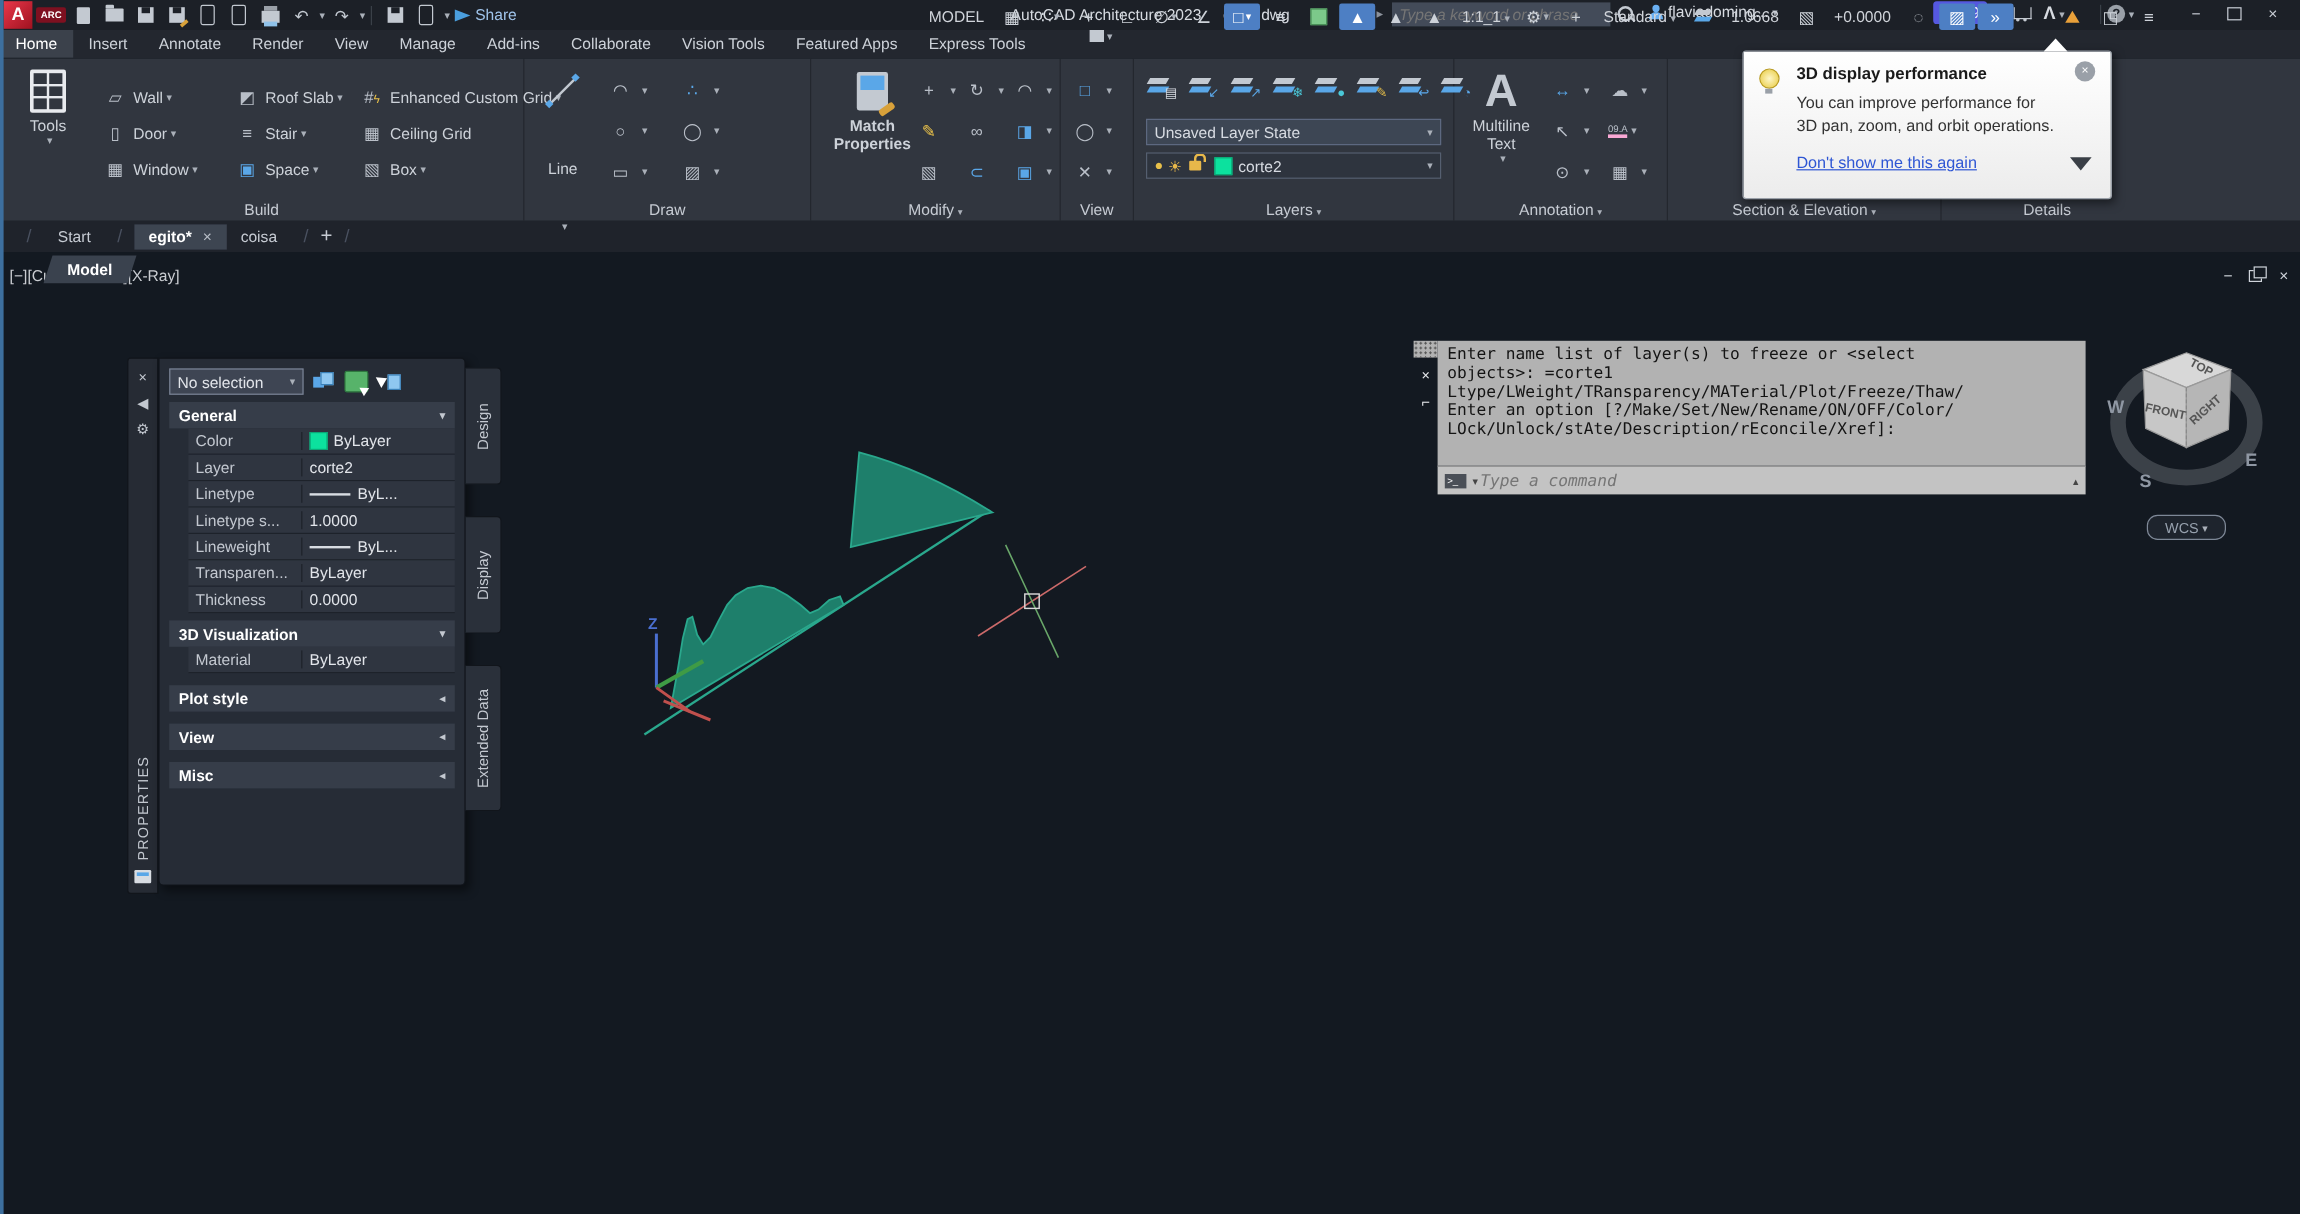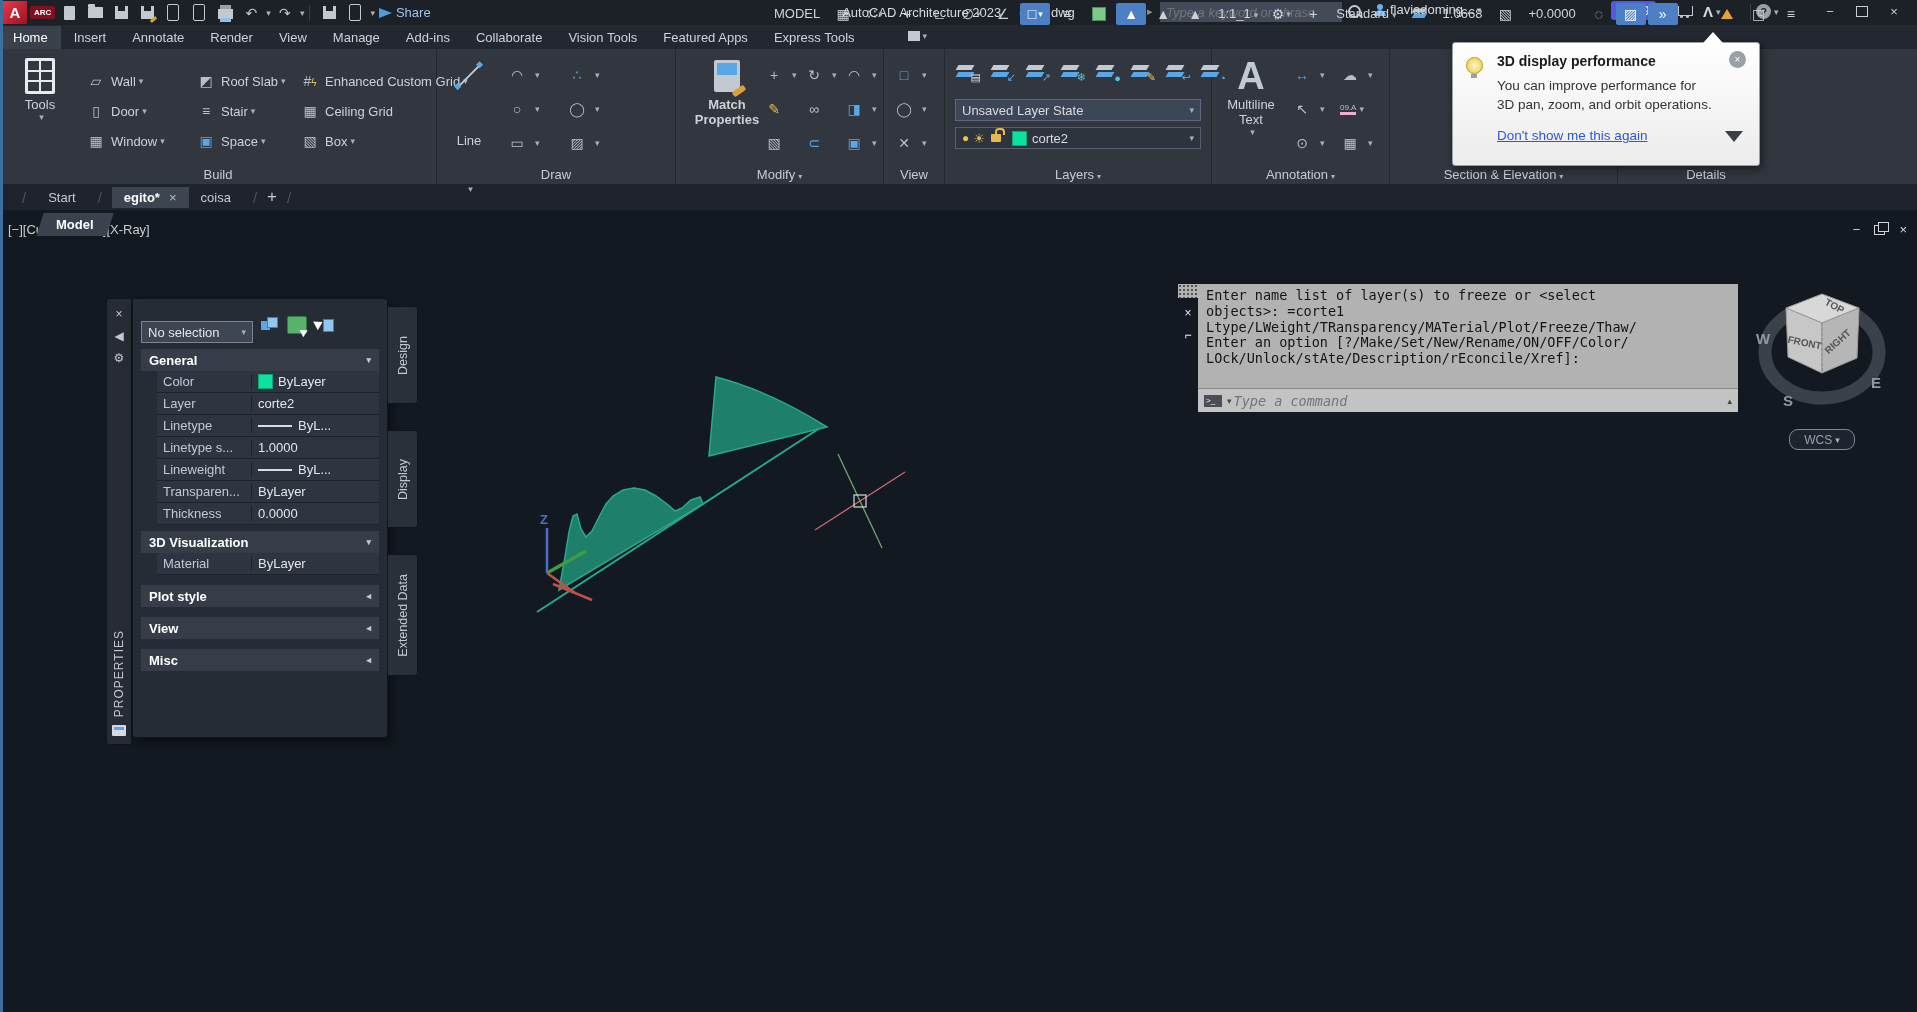--- a/index.html
+++ b/index.html
@@ -46,21 +46,21 @@
   .ic-clock{width:11px;height:11px;border:1.5px solid #fff;border-radius:50%;position:relative;margin-right:4px;}
   .ic-clock::after{content:"";position:absolute;left:4px;top:2px;width:2px;height:4px;background:#fff;}
   .ic-cart{width:13px;height:9px;border:1.5px solid #c3c9d1;border-top:none;position:relative;margin:0 6px;}
   .ic-cart::after{content:"";position:absolute;left:1px;top:9px;width:3px;height:3px;border-radius:50%;background:#c3c9d1;box-shadow:6px 0 0 #c3c9d1;}
   .alogo{font-weight:bold;font-size:15px;color:#d6dae0;}
   .ic-q{width:15px;height:15px;border-radius:50%;background:#9aa0a8;color:#1c2027;font-size:11px;font-weight:bold;display:flex;align-items:center;justify-content:center;}
   .winctl{width:28px;height:23px;display:flex;align-items:center;justify-content:center;color:#c9ced6;font-size:13px;}
   .ic-maxsq{width:10px;height:9px;border:1.5px solid #c9ced6;}
 
   
-  #tabrow{left:0;top:25px;width:1917px;height:24px;background:#23272f;display:flex;align-items:center;}
+  #tabrow{left:0;top:25px;width:1917px;height:24px;background:#23272f;display:flex;align-items:flex-start;}
   .rtab{padding:4px 13px;color:#cdd2d9;}
   .rtab.active{background:#3b414b;color:#fff;}
   #tabrow-mini{margin-left:40px;display:flex;align-items:center;margin-bottom:3px;}
   .ic-minipanel{width:12px;height:10px;background:#c3c9d1;}
 
   
   #ribbon{left:0;top:49px;width:1917px;height:135px;background:#31363f;display:flex;}
   .panel{position:relative;height:135px;border-right:1px solid #23272e;box-sizing:border-box;flex:none;}
   .plabel{position:absolute;bottom:2px;left:0;width:100%;text-align:center;color:#c6cbd3;}
   .plabel .caret{font-size:8px;}
@@ -114,21 +114,21 @@
 
   
   #palette{left:106px;top:298px;width:314px;height:447px;}
   #pal-rail{position:absolute;left:0;top:0;width:26px;height:447px;background:#262b34;border:1px solid #11151b;box-sizing:border-box;border-radius:3px 0 0 3px;display:flex;flex-direction:column;align-items:center;}
   .railico{color:#c3c8d0;font-size:12px;margin-top:8px;}
   #pal-title{writing-mode:vertical-rl;transform:rotate(180deg);color:#c3c8d0;letter-spacing:1px;font-size:12px;margin-top:auto;margin-bottom:8px;}
   .rail-monitor{width:14px;height:11px;background:#d8dce2;border-radius:1px;position:relative;margin-bottom:8px;flex:none;}
   .rail-monitor::before{content:"";position:absolute;left:2px;top:2px;width:10px;height:3px;background:#5aa7e8;}
   #pal-main{position:absolute;left:26px;top:0px;width:256px;height:440px;background:#262c36;border:1px solid #11151b;border-radius:0 4px 4px 4px;box-shadow:3px 4px 8px rgba(0,0,0,.45);padding:8px 8px 0 8px;box-sizing:border-box;}
   #selrow{display:flex;align-items:center;}
-  #seldd{width:112px;height:22px;background:#3e4553;border:1px solid #7a8496;display:flex;align-items:center;padding:0 6px;box-sizing:border-box;color:#e2e5ea;margin-top:14px;}
+  #seldd{width:112px;height:22px;background:#3e4553;border:1px solid #7a8496;display:flex;align-items:center;padding:0 6px;box-sizing:border-box;color:#e2e5ea;}
   #seldd .grow{flex:1;}
   .selico{width:18px;height:16px;margin-left:8px;position:relative;}
   .si-a::before{content:"";position:absolute;left:0;top:4px;width:9px;height:9px;background:#5aa7e8;}
   .si-a::after{content:"";position:absolute;left:6px;top:0;width:9px;height:9px;background:#8fc7f0;border:1px solid #3a80b8;}
   .si-b{background:#57b36a;border:1px solid #2f7a40;border-radius:2px;}
   .si-b::after{content:"";position:absolute;right:-2px;bottom:-3px;border-left:7px solid #fff;border-top:4px solid transparent;border-bottom:4px solid transparent;transform:rotate(-28deg);}
   .si-c::before{content:"";position:absolute;left:0;top:2px;border-left:8px solid #fff;border-top:5px solid transparent;border-bottom:5px solid transparent;transform:rotate(-28deg);}
   .si-c::after{content:"";position:absolute;right:-1px;top:2px;width:9px;height:11px;background:#8fc7f0;border:1px solid #3a80b8;}
   .psec{background:#363d49;color:#fff;font-weight:bold;height:22px;display:flex;align-items:center;padding:0 8px;margin-top:6px;}
   .psec .grow{flex:1;}

